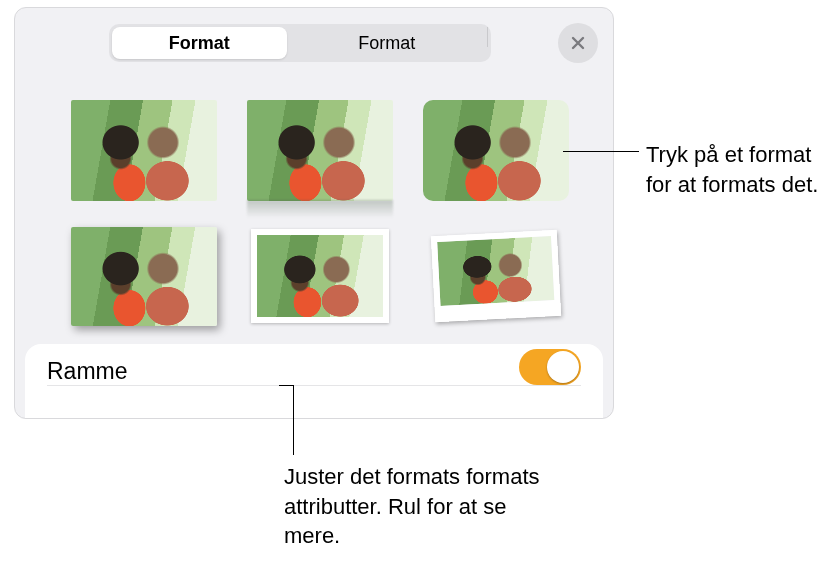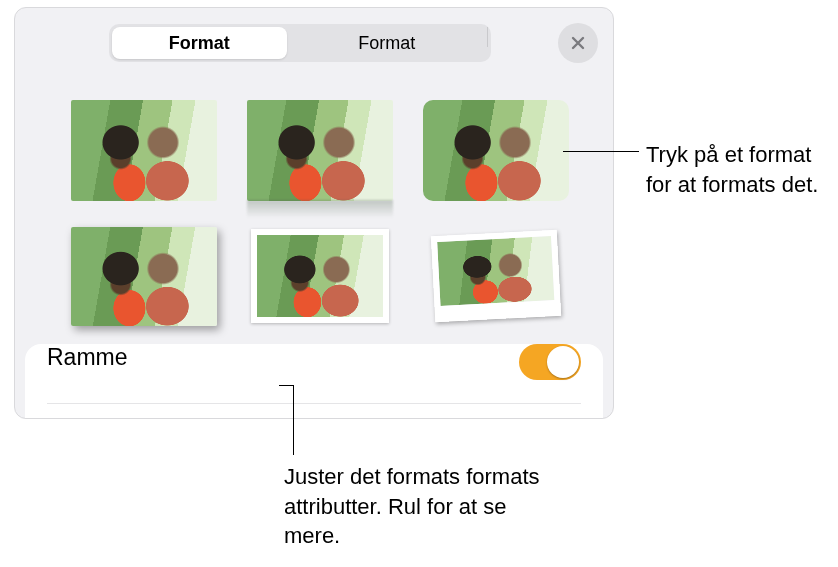--- a/index.html
+++ b/index.html
@@ -154,23 +154,23 @@
     left: 10px;
     right: 10px;
     bottom: 0;
     top: 336px;
     background: #fff;
     border-radius: 16px 16px 0 0;
     padding: 0 22px;
   }
   .row {
     display: flex;
-    align-items: flex-start;
+    align-items: flex-end;
     justify-content: space-between;
-    height: 60px;
+    height: 42px;
     border-bottom: 1px solid #e5e5e7;
   }
   .row-label {
     font-size: 23px;
     color: #000;
   }
   .toggle {
     width: 62px;
     height: 36px;
     border-radius: 18px;

